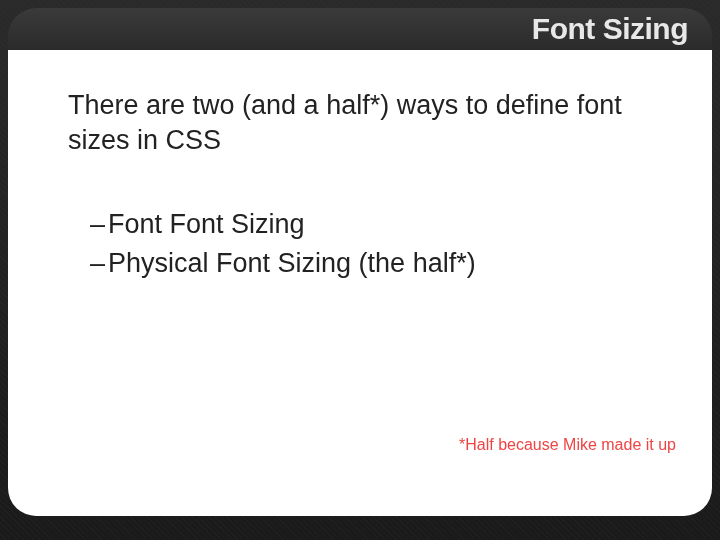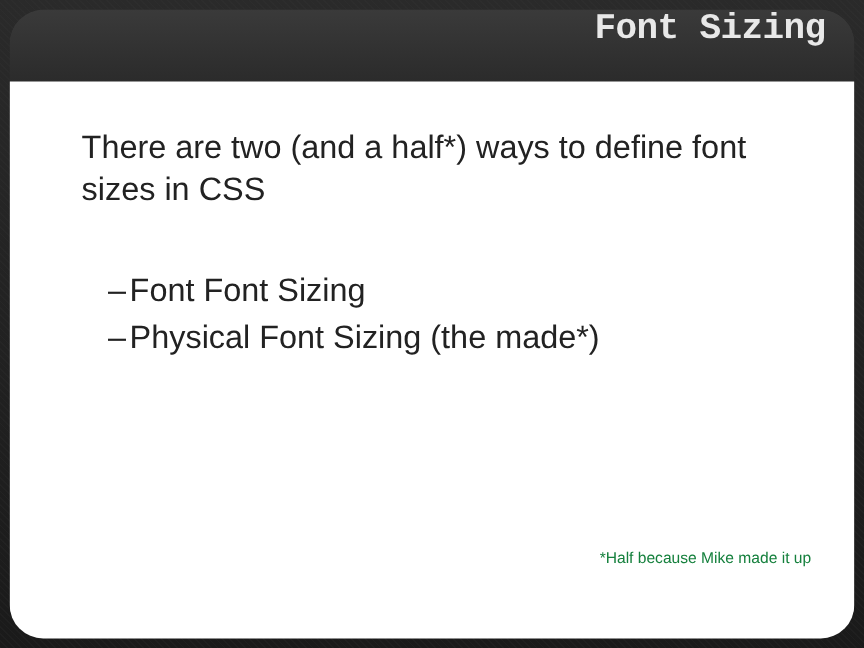--- a/index.html
+++ b/index.html
@@ -22,27 +22,27 @@
       position: absolute;
       top: 8px;
       left: 8px;
       right: 8px;
       bottom: 8px;
       border-radius: 28px;
       overflow: hidden;
     }
     .title-bar {
       background: linear-gradient(180deg, #3a3a3a 0%, #2b2b2b 100%);
-      height: 60px;
+      height: 42px;
       display: flex;
+      align-items: center;
       justify-content: flex-end;
       padding: 0 24px;
       border-top-left-radius: 28px;
       border-top-right-radius: 28px;
-      font-family: Liberation Mono, monospace;
     }
     .title-bar h1 {
       color: #e8e8e8;
       font-size: 30px;
       font-weight: 700;
       letter-spacing: -0.5px;
     }
     .content {
       background: #ffffff;
       height: calc(100% - 58px);
@@ -71,32 +71,32 @@
     .list li::before {
       content: "–";
       position: absolute;
       left: 0;
       top: 0;
     }
     .footnote {
       position: absolute;
       bottom: 62px;
       right: 36px;
-      font-size: 13px;
-      color: #15803d;
+      font-size: 16px;
+      color: #ef4444;
     }
   </style>
 </head>
 <body>
 
 <div class="stage">
   <div class="title-bar">
     <h1>Font Sizing</h1>
   </div>
   <div class="content">
     <p class="intro">There are two (and a half*) ways to define font sizes in CSS</p>
     <ul class="list">
       <li>Font Font Sizing</li>
-      <li>Physical Font Sizing (the made*)</li>
+      <li>Physical Font Sizing (the half*)</li>
     </ul>
     <div class="footnote">*Half because Mike made it up</div>
   </div>
 </div>
 
 </body></html>

